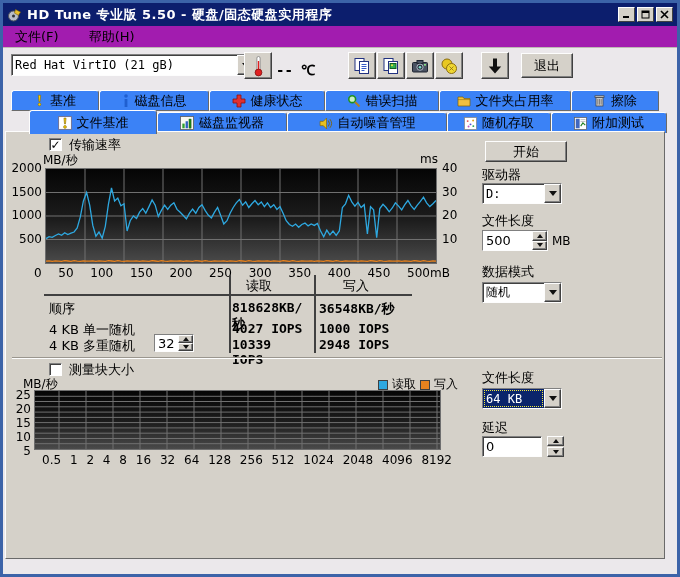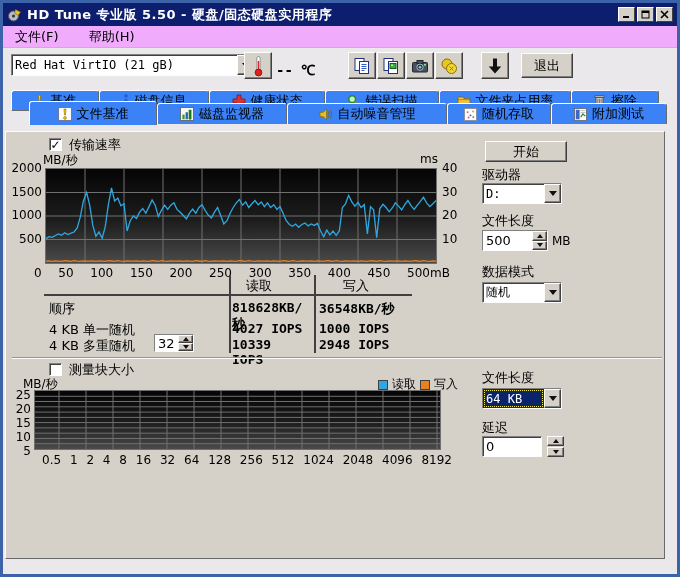--- a/index.html
+++ b/index.html
@@ -12,21 +12,21 @@
               display:flex; align-items:center; padding:0 4px; }
   .titlebar .title { color:#fff; font-weight:bold; font-size:13px; margin-left:5px; letter-spacing:.5px;
                      white-space:nowrap; overflow:hidden; flex:1; }
   .winbtn { width:17px; height:15px; background:#D5D1C9; border-top:1px solid #fff; border-left:1px solid #fff;
             border-right:1px solid #404040; border-bottom:1px solid #404040; margin-left:2px;
             display:flex; align-items:center; justify-content:center; }
   .winbtn svg { display:block; }
 
   
   .menubar { position:absolute; left:0; top:23px; right:0; height:22px; display:flex; align-items:center;
-             padding-left:8px; gap:22px; background:#f0abfc; border-bottom:1px solid #BDB9B3; }
+             padding-left:8px; gap:22px; background:#a21caf; border-bottom:1px solid #BDB9B3; }
   .menubar .mitem { padding:1px 4px; cursor:default; }
 
   
   .toolbar { position:absolute; left:0; top:46px; right:0; height:38px; background:#EBE8EB; }
   .sunken { background:#fff; border-top:1px solid #808080; border-left:1px solid #808080;
             border-bottom:1px solid #FDFDFD; border-right:1px solid #FDFDFD;
             box-shadow: inset 1px 1px 0 #404040; }
   .raised { background:#D5D1C9; border-top:1px solid #FDFDFD; border-left:1px solid #FDFDFD;
             border-bottom:1px solid #404040; border-right:1px solid #404040;
             box-shadow: inset -1px -1px 0 #808080; }
@@ -44,21 +44,21 @@
   .temp-text { position:absolute; left:273px; top:11px; font-family:"DejaVu Sans Mono",monospace; font-size:14px; font-weight:bold;}
 
   
   .tabsarea { position:absolute; left:0; top:84px; right:0; height:47px; background:#EBE8EB; }
   .tabrow { position:absolute; display:flex; }
   .tab { height:21px; background:#3b82f6; border-top:1px solid #FDFDFD; border-left:1px solid #FDFDFD;
          border-right:1px solid #6A6A6A; border-radius:3px 3px 0 0; display:flex; align-items:center;
          justify-content:center; gap:5px; font-size:13px; cursor:default; white-space:nowrap; }
   .row1 { left:8px; top:3px; }
   .row1 .tab { border-bottom:1px solid #6A6A6A; }
-  .row2 { left:26px; top:16px; }
+  .row2 { left:26px; top:25px; }
   .tab.active { height:24px; margin-top:-2px; position:relative; z-index:5; }
 
   
   .page { position:absolute; left:2px; top:128px; width:660px; height:428px; background:#D5D1C9;
           border-top:1px solid #FDFDFD; border-left:1px solid #FDFDFD;
           border-right:1px solid #6A6A6A; border-bottom:1px solid #6A6A6A; z-index:2; }
   .abs { position:absolute; }
   .lbl { font-size:13px; white-space:nowrap; }
   .checkbox { width:13px; height:13px; background:#fff; border-top:1px solid #808080; border-left:1px solid #808080;
               border-bottom:1px solid #fff; border-right:1px solid #fff; box-shadow: inset 1px 1px 0 #404040;

